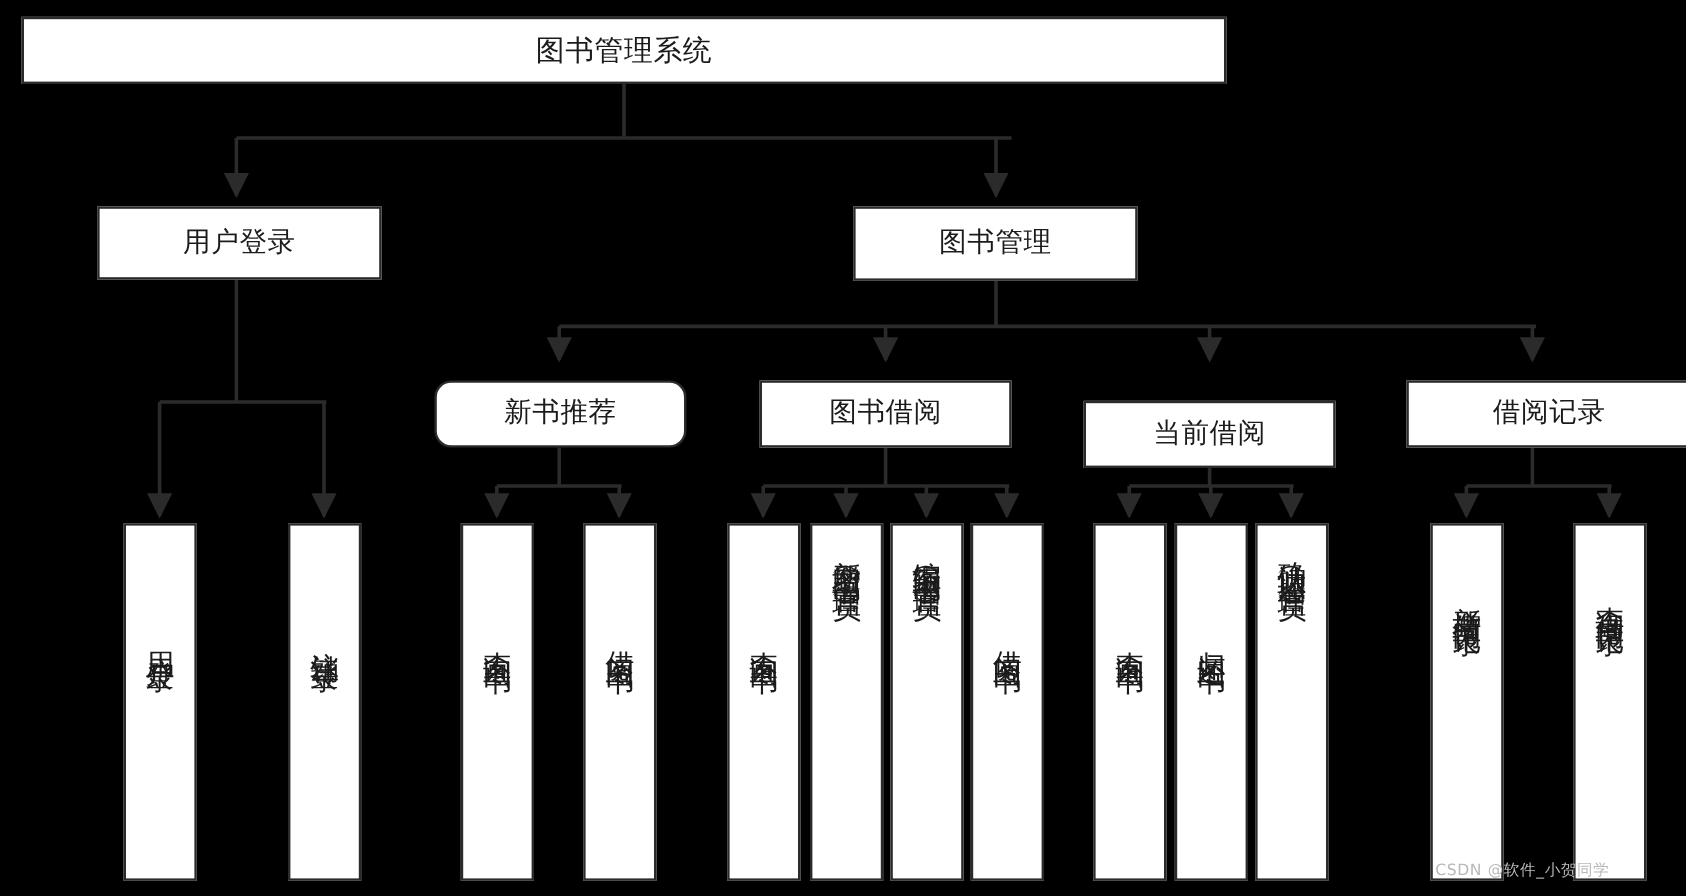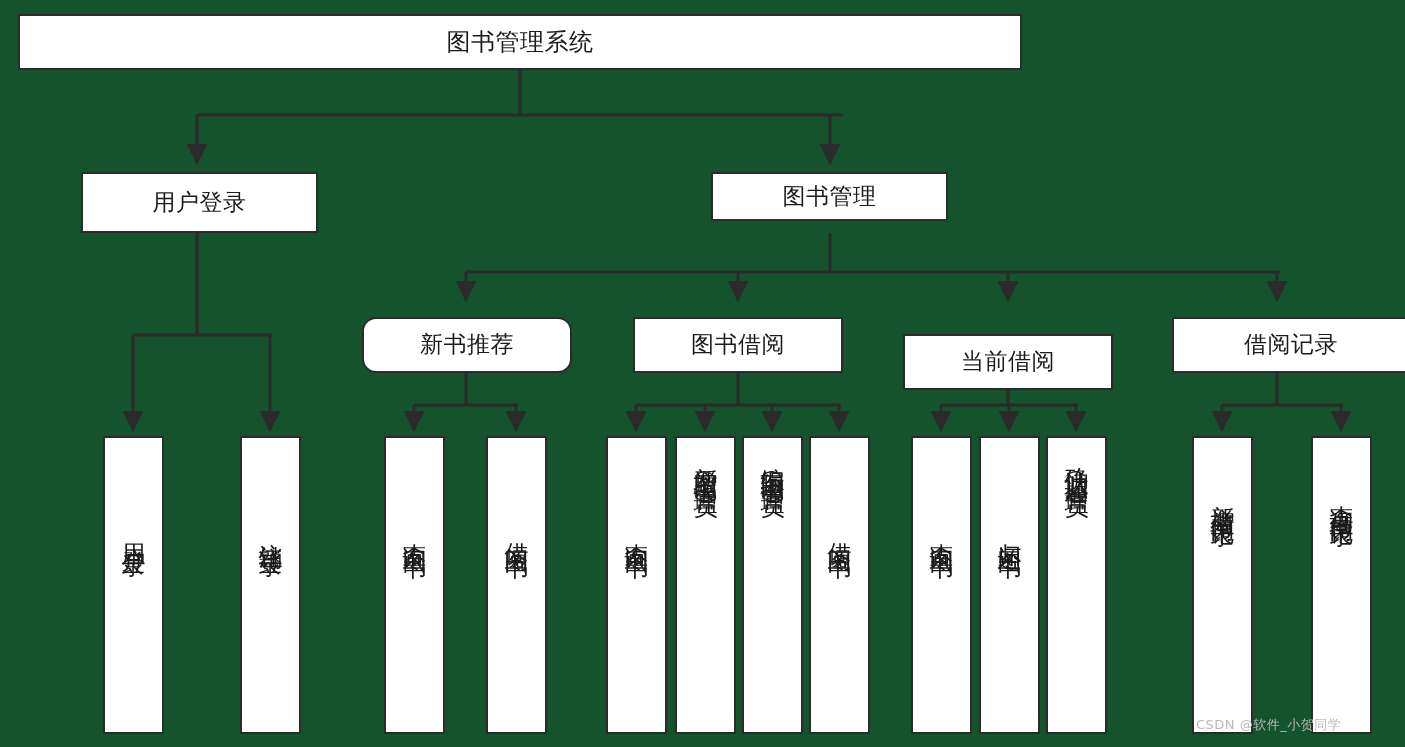--- a/index.html
+++ b/index.html
@@ -8,21 +8,21 @@
     padding: 0;
     background: #ffffff;
   }
   body {
     font-family: "DejaVu Sans", "Liberation Sans", sans-serif;
   }
   #canvas {
     position: relative;
     width: 1405px;
     height: 747px;
-    background: #14532d;
+    background: #000000;
     overflow: hidden;
   }
   #edges {
     position: absolute;
     left: 0;
     top: 0;
     width: 1405px;
     height: 747px;
     pointer-events: none;
   }
@@ -127,21 +127,21 @@
     </g>
   </svg>
 
   <div class="node horiz root" style="left:18px; top:14px; width:1004px; height:56px;">
     <span class="label">图书管理系统</span>
   </div>
 
   <div class="node horiz" style="left:81px; top:172px; width:237px; height:61px;">
     <span class="label">用户登录</span>
   </div>
-  <div class="node horiz" style="left:711px; top:172px; width:237px; height:49px;">
+  <div class="node horiz" style="left:711px; top:172px; width:237px; height:62px;">
     <span class="label">图书管理</span>
   </div>
 
   <div class="node horiz" style="left:362px; top:317px; width:210px; height:56px;border-radius:14px;">
     <span class="label">新书推荐</span>
   </div>
   <div class="node horiz" style="left:633px; top:317px; width:210px; height:56px;">
     <span class="label">图书借阅</span>
   </div>
   <div class="node horiz" style="left:903px; top:334px; width:210px; height:56px;">

